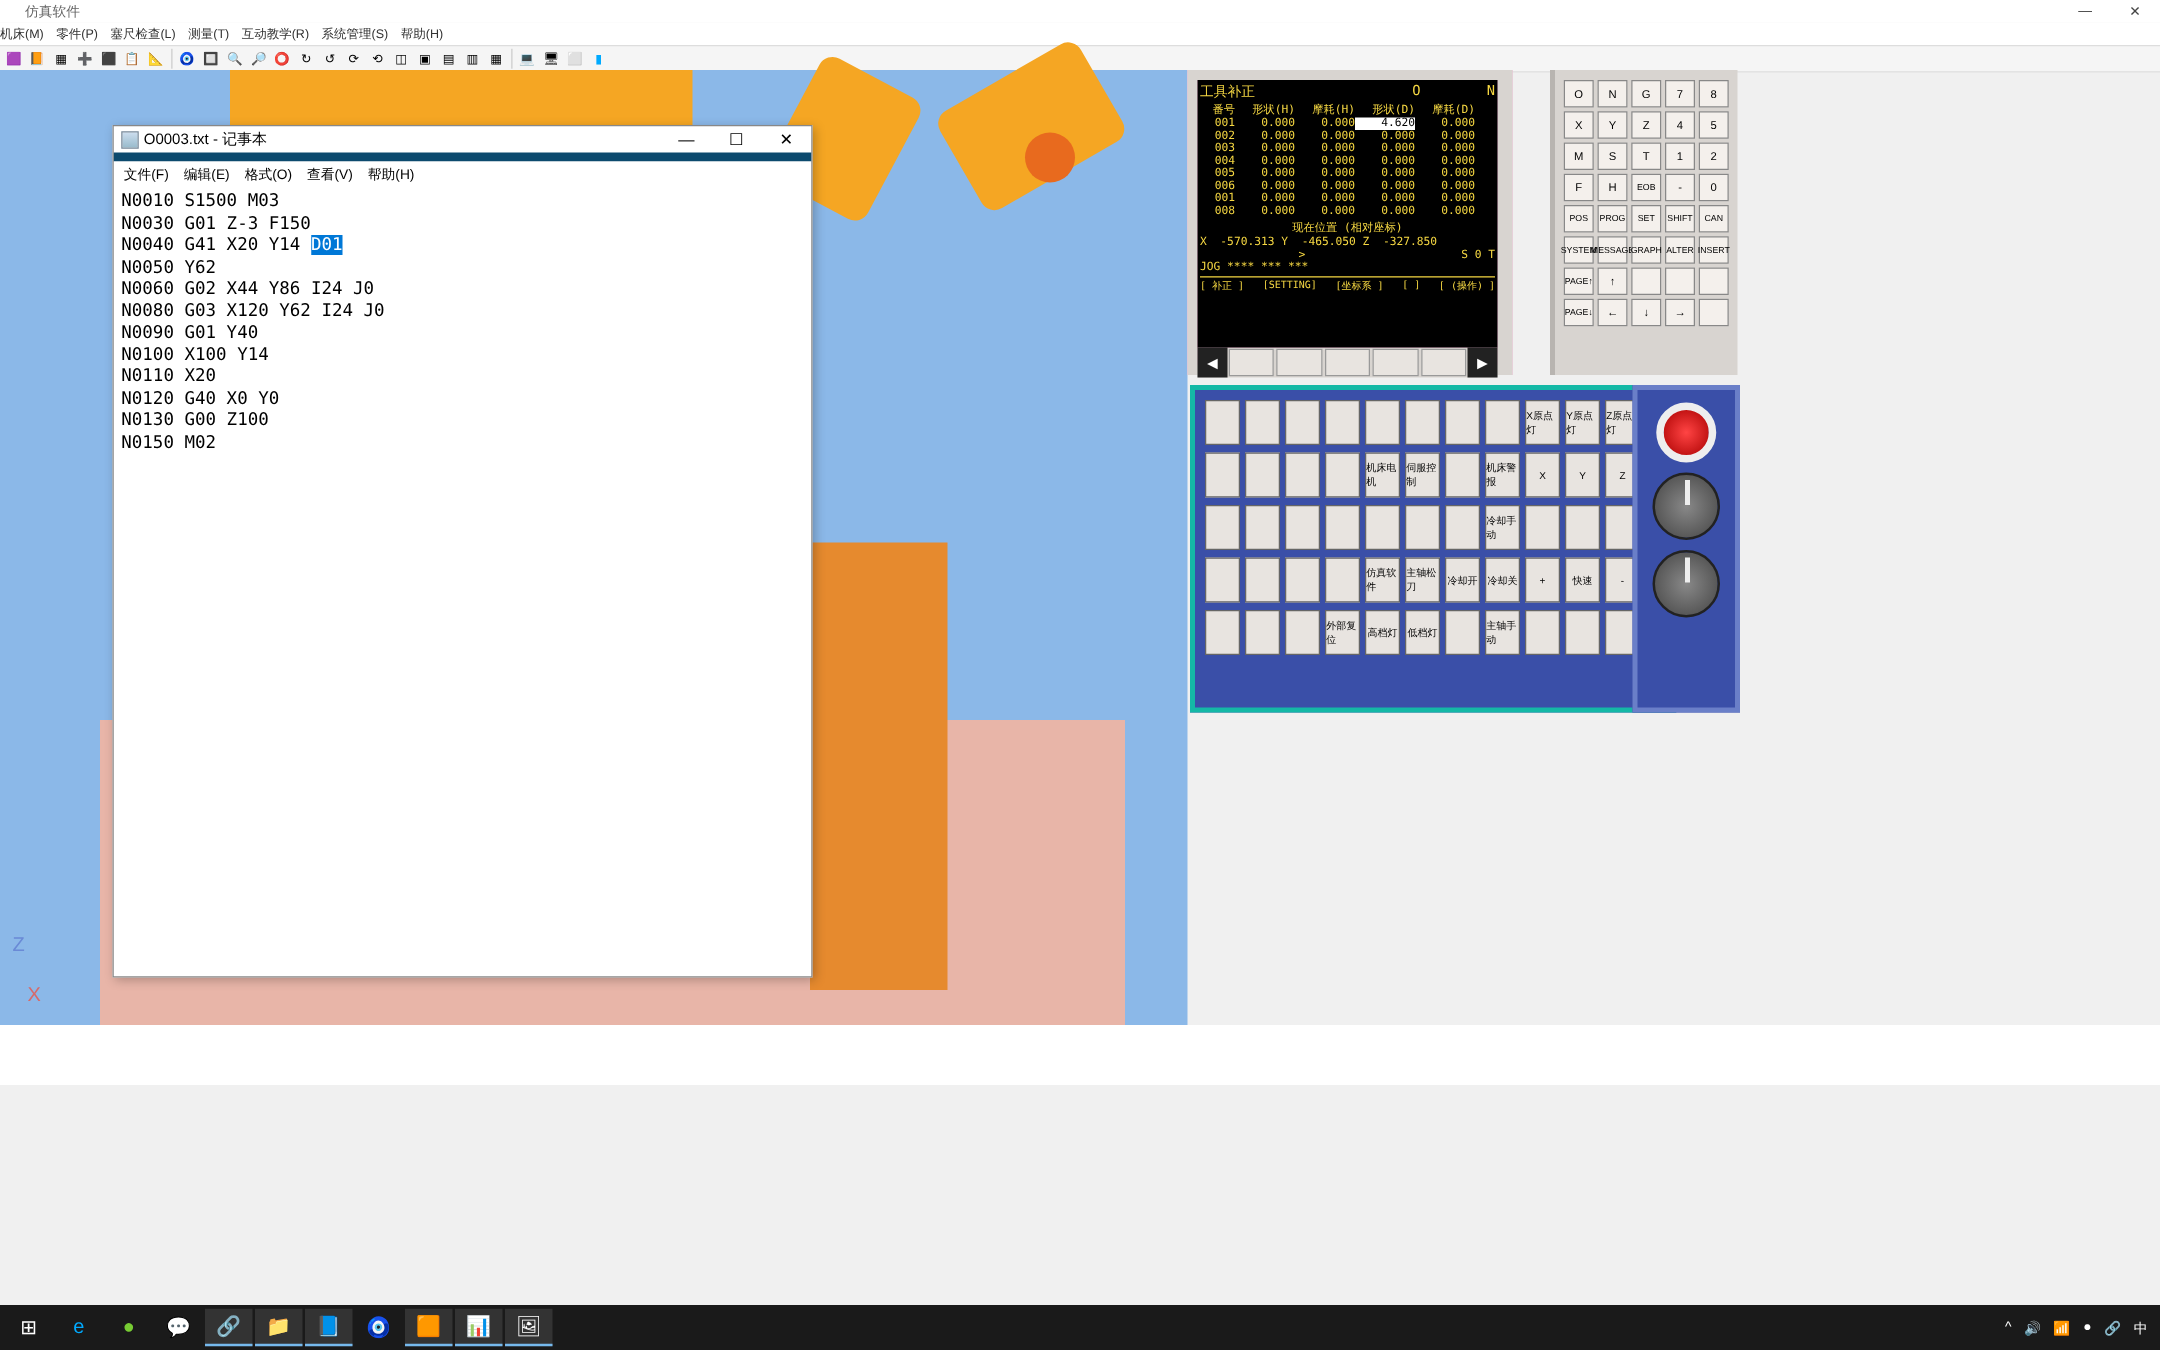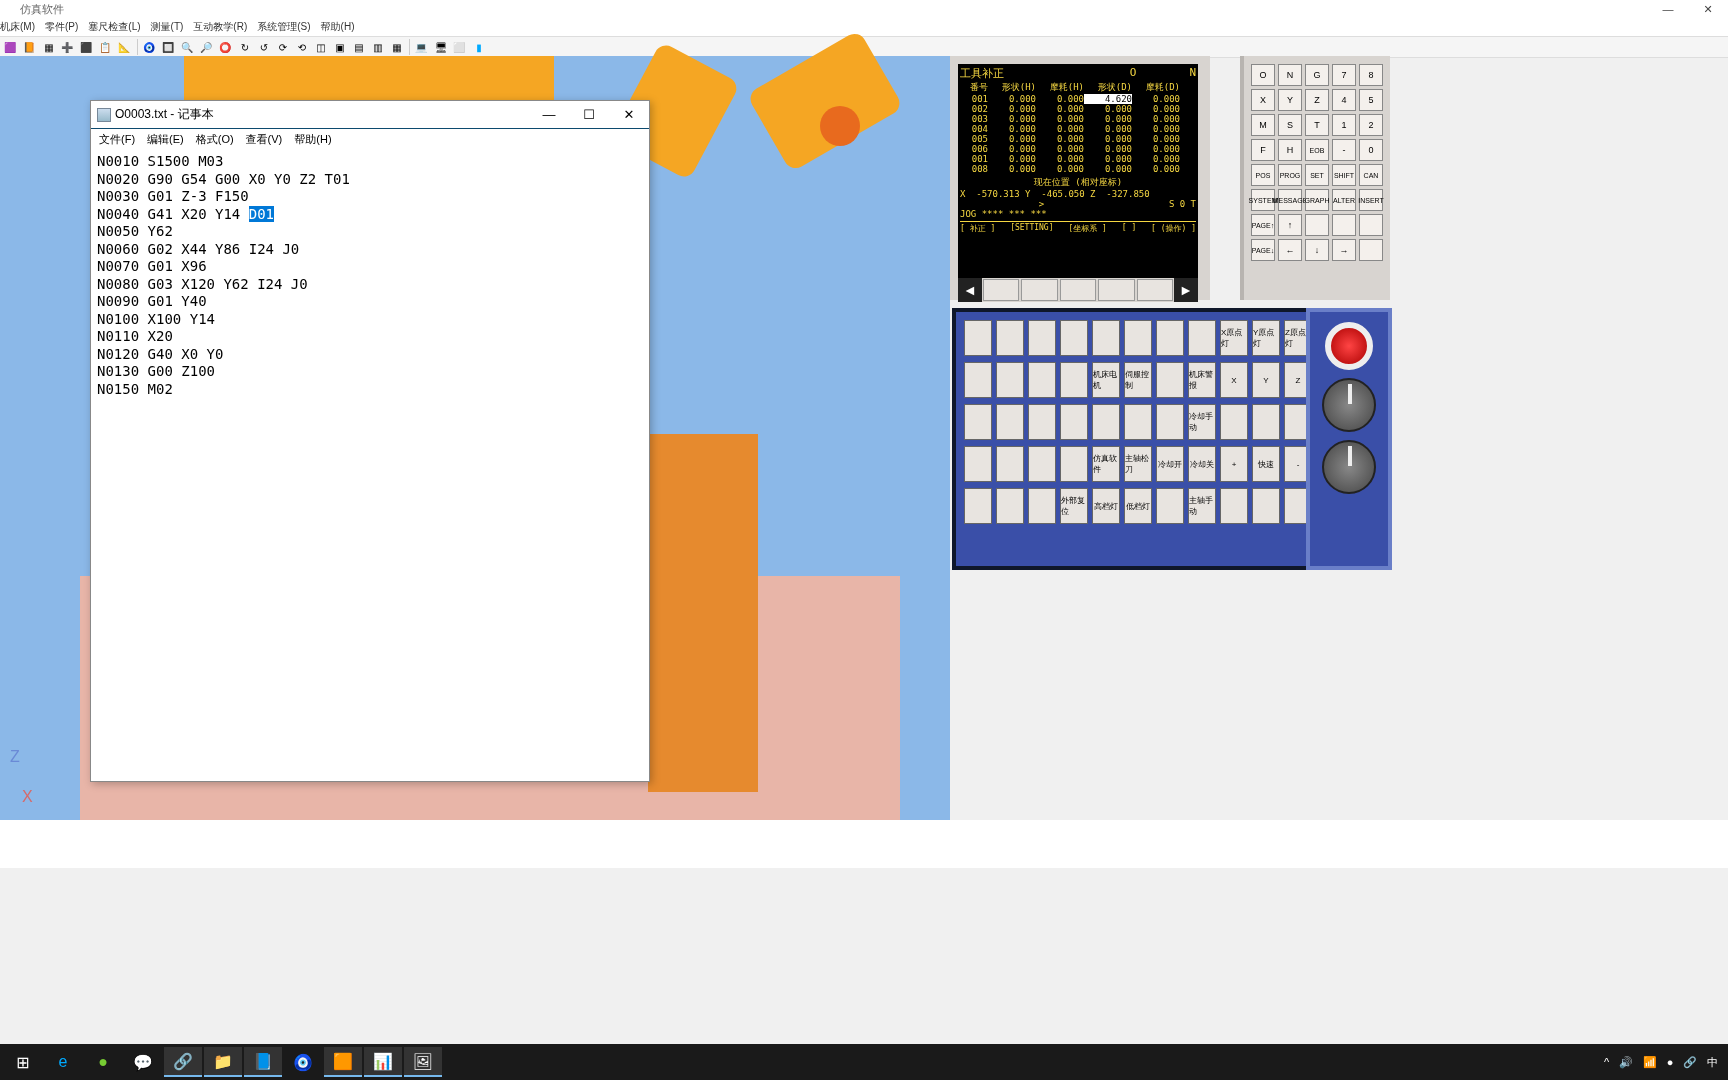--- a/index.html
+++ b/index.html
@@ -26,21 +26,21 @@
 .shape-orange-3 { position: absolute; top: 0; left: 760px; width: 130px; height: 90px; background: #f5a623; border-radius: 12px; transform: rotate(-30deg); }
 .shape-circle-1 { position: absolute; top: 50px; left: 820px; width: 40px; height: 40px; background: #e86a1e; border-radius: 50%; }
 .shape-salmon { position: absolute; top: 520px; left: 80px; width: 820px; height: 244px; background: #e8b5a8; }
 .shape-orange-box { position: absolute; top: 378px; left: 648px; width: 110px; height: 358px; background: #e68a2e; }
 .axis-z { position: absolute; bottom: 54px; left: 10px; color: #6a8ad6; font-size: 16px; }
 .axis-x { position: absolute; bottom: 14px; left: 22px; color: #d66a6a; font-size: 16px; }
 .white-strip { position: absolute; top: 820px; left: 0; width: 1728px; height: 48px; background: #fff; }
 
 
 .notepad { position: absolute; top: 100px; left: 90px; width: 560px; height: 682px; background: #fff; border: 1px solid #888; box-shadow: 2px 2px 8px rgba(0,0,0,.25); display: flex; flex-direction: column; }
-.np-title { height: 28px; display: flex; align-items: center; padding-left: 6px; font-size: 12px; border-bottom: 1px solid #0c4a6e; }
+.np-title { height: 28px; display: flex; align-items: center; padding-left: 6px; font-size: 12px; border-bottom: 7px solid #0c4a6e; }
 .np-title .icon { width: 14px; height: 14px; margin-right: 4px; display: inline-block; background: linear-gradient(#cde, #9bc); border: 1px solid #789; }
 .np-ctrls { margin-left: auto; display: flex; }
 .np-ctrls span { width: 40px; height: 28px; display: flex; align-items: center; justify-content: center; font-size: 13px; }
 .np-menu { height: 20px; display: flex; align-items: center; padding-left: 8px; gap: 12px; font-size: 11px; }
 .np-body { flex: 1; padding: 4px 6px; font-family: Consolas, monospace; font-size: 14px; line-height: 1.25; overflow-y: scroll; }
 .np-body .sel { background: #0078d7; color: #fff; }
 .np-body .line { white-space: pre; }
 
 
 .cnc-display { position: absolute; top: 56px; left: 950px; width: 260px; height: 244px; background: #f9a8d4; border: 8px solid #d8d4d0; border-right: 12px solid #d8d4d0; }
@@ -60,21 +60,21 @@
 .cnc-bottom-btns .btn { flex: 1; height: 22px; margin: 1px; background: #e8e4e0; border: 1px solid #999; }
 .cnc-bottom-btns .arrow { width: 24px; flex: none; background: #222; color: #fff; display: flex; align-items: center; justify-content: center; font-size: 14px; }
 
 
 .mdi-panel { position: absolute; top: 56px; left: 1240px; width: 150px; height: 244px; background: #d8d4d0; border-left: 4px solid #b8b4b0; padding: 8px 4px; }
 .mdi-grid { display: grid; grid-template-columns: repeat(5, 24px); gap: 3px; justify-content: center; }
 .mdi-key { width: 24px; height: 22px; background: #f4f0ec; border: 1px solid #888; font-size: 9px; display: flex; align-items: center; justify-content: center; position: relative; }
 .mdi-key.small { font-size: 7px; }
 
 
-.mop-panel { position: absolute; top: 308px; left: 952px; width: 389px; height: 262px; background: #3a4fa8; border: 4px solid #0f172a; padding: 8px; }
+.mop-panel { position: absolute; top: 308px; left: 952px; width: 389px; height: 262px; background: #3a4fa8; border: 4px solid #14b8a6; padding: 8px; }
 .mop-grid { display: grid; grid-template-columns: repeat(12, 28px); grid-auto-rows: 36px; gap: 6px 4px; }
 .mop-btn { background: #e8e4e0; border: 1px solid #666; font-size: 8px; display: flex; flex-direction: column; align-items: center; justify-content: center; position: relative; }
 
 
 .dial-panel { position: absolute; top: 308px; left: 1306px; width: 86px; height: 262px; background: #3a4fa8; border: 4px solid #6a7fc8; display: flex; flex-direction: column; align-items: center; padding-top: 10px; gap: 8px; }
 .estop { width: 48px; height: 48px; background: radial-gradient(#f44, #a00); border-radius: 50%; border: 6px solid #eee; }
 .dial { width: 54px; height: 54px; background: radial-gradient(#888, #444); border-radius: 50%; border: 2px solid #222; position: relative; }
 .dial::after { content: ''; position: absolute; top: 4px; left: 24px; width: 4px; height: 20px; background: #eee; }
 
 
@@ -158,26 +158,24 @@
   </div>
   <div class="np-menu">
     <span>文件(F)</span>
     <span>编辑(E)</span>
     <span>格式(O)</span>
     <span>查看(V)</span>
     <span>帮助(H)</span>
   </div>
   <div class="np-body" id="np-body">
       <div class="line">N0010 S1500 M03</div>
-      <div class="line">N0020 G90 G54 G00 X0 Y0 Z2 T01</div>
       <div class="line">N0030 G01 Z-3 F150</div>
       <div class="line">N0040 G41 X20 Y14 <span class="sel">D01</span></div>
       <div class="line">N0050 Y62</div>
       <div class="line">N0060 G02 X44 Y86 I24 J0</div>
-      <div class="line">N0070 G01 X96</div>
       <div class="line">N0080 G03 X120 Y62 I24 J0</div>
       <div class="line">N0090 G01 Y40</div>
       <div class="line">N0100 X100 Y14</div>
       <div class="line">N0110 X20</div>
       <div class="line">N0120 G40 X0 Y0</div>
       <div class="line">N0130 G00 Z100</div>
       <div class="line">N0150 M02</div>
     </div>
 </div>
 

